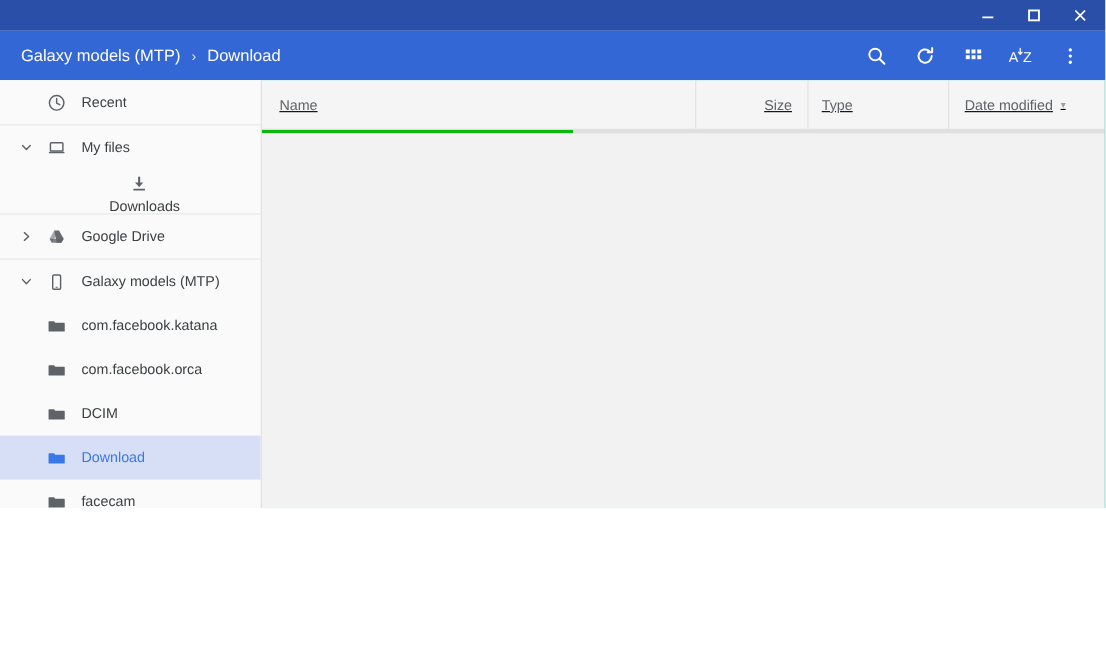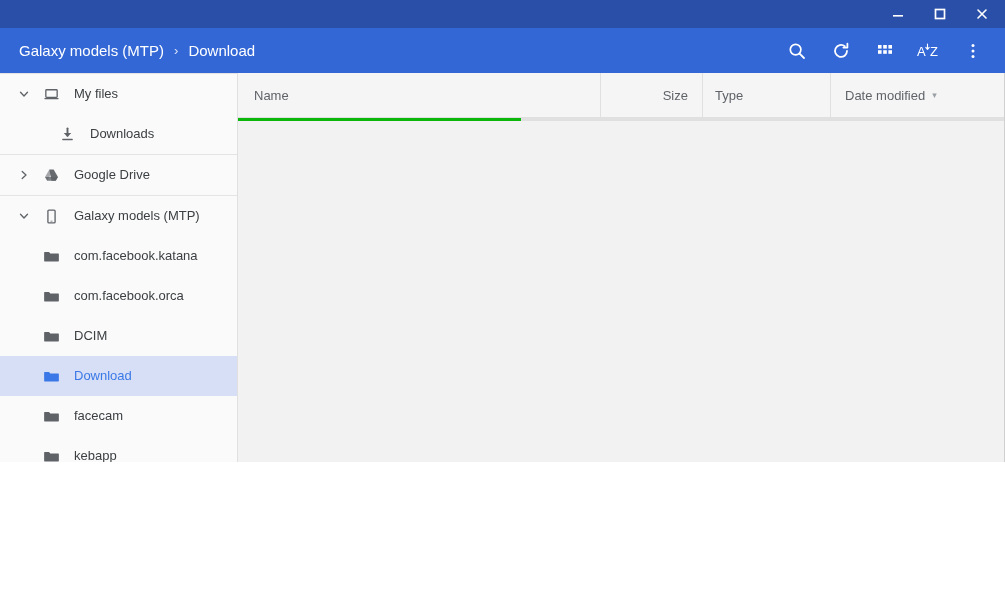--- a/index.html
+++ b/index.html
@@ -148,52 +148,53 @@
     padding-left: 10px;
     line-height: 16px;
   }
   .nav-item.selected .nav-label { color: #3b78e7; }
   .nav-item.selected .nav-icon { color: #3b78e7; }
 
   
   .lvl0 .twisty { margin-left: 10px; }
   .lvl0 .nav-icon { margin-left: 0px; }
   .indent-38 { padding-left: 38px; }
-  .indent-46 { padding-left: 54px; }
+  .indent-46 { padding-left: 24px; flex-direction: column; }
 
   
   .content {
     flex: 1 1 auto;
     display: flex;
     flex-direction: column;
     min-width: 0;
     background: #5eead4;
     border-right: 1px solid #d0d0d0;
     position: relative;
+    text-decoration: underline;
   }
   .col-header {
     height: 45px;
     flex: 0 0 45px;
     background: #f5f5f5;
     display: flex;
     align-items: stretch;
     border-bottom: 1px solid #e0e0e0;
   }
   .col {
     display: flex;
     align-items: center;
     font-size: 13px;
     color: #5f6368;
     position: relative;
     cursor: default;
     white-space: nowrap;
   }
   .col + .col { border-left: 1px solid #e0e0e0; }
   .col-name   { flex: 0 0 362px; padding-left: 16px; }
-  .col-size   { flex: 0 0 102px; justify-content: flex-end; padding-right: 14px; }
+  .col-size   { flex: 0 0 102px; justify-content: flex-end; padding-right: 14px; margin-left: 32px; }
   .col-type   { flex: 0 0 128px; padding-left: 12px; }
   .col-date   { flex: 1 1 auto;  padding-left: 14px; }
   .sort-caret {
     margin-left: 7px;
     color: #9aa0a6;
     font-size: 9px;
     line-height: 9px;
   }
 
   .progress-track {
@@ -281,20 +282,31 @@
           <circle cx="9" cy="14.6" r="1.5" fill="#ffffff"></circle>
         </svg>
       </div>
     </div>
   </div>
 
   <div class="body-split">
 
     <nav class="sidebar">
 
+      <div class="nav-group">
+        <div class="nav-item indent-38">
+          <span class="nav-icon">
+            <svg width="17" height="17" viewBox="0 0 18 18" aria-hidden="true">
+              <circle cx="9" cy="9" r="7" fill="none" stroke="currentColor" stroke-width="1.4"></circle>
+              <path d="M9 4.8 L9 9.2 L12 10.8" fill="none" stroke="currentColor" stroke-width="1.4" stroke-linecap="round" stroke-linejoin="round"></path>
+            </svg>
+          </span>
+          <span class="nav-label">Recent</span>
+        </div>
+      </div>
       <div class="nav-divider"></div>
 
       <div class="nav-group">
         <div class="nav-item lvl0">
           <span class="twisty">
             <svg width="12" height="12" viewBox="0 0 12 12" aria-hidden="true">
               <path d="M2.5 4.2 L6 8 L9.5 4.2" fill="none" stroke="currentColor" stroke-width="1.3" stroke-linecap="round" stroke-linejoin="round"></path>
             </svg>
           </span>
           <span class="nav-icon">

